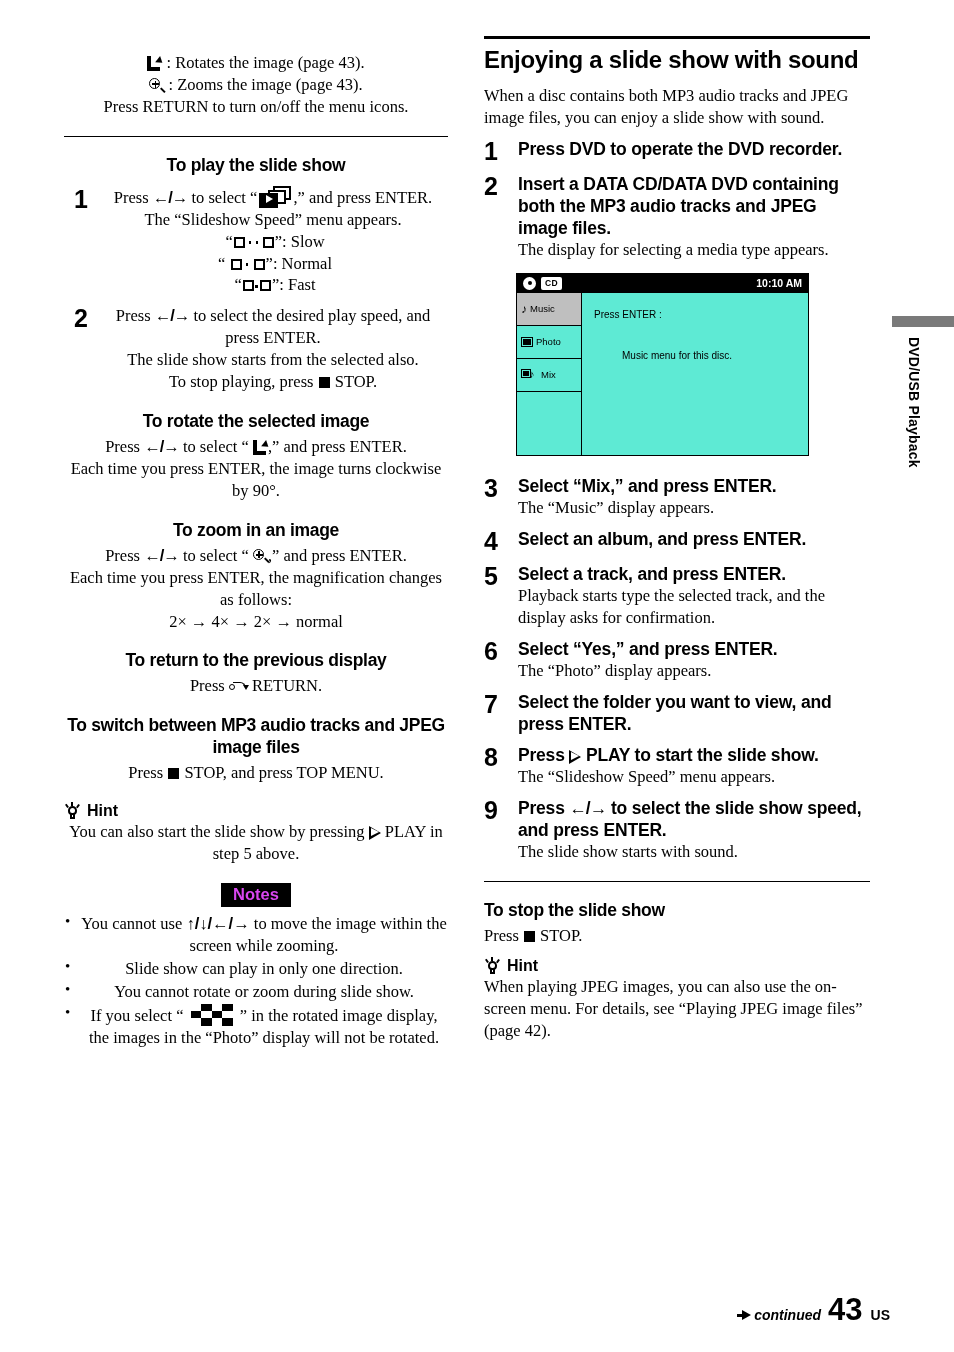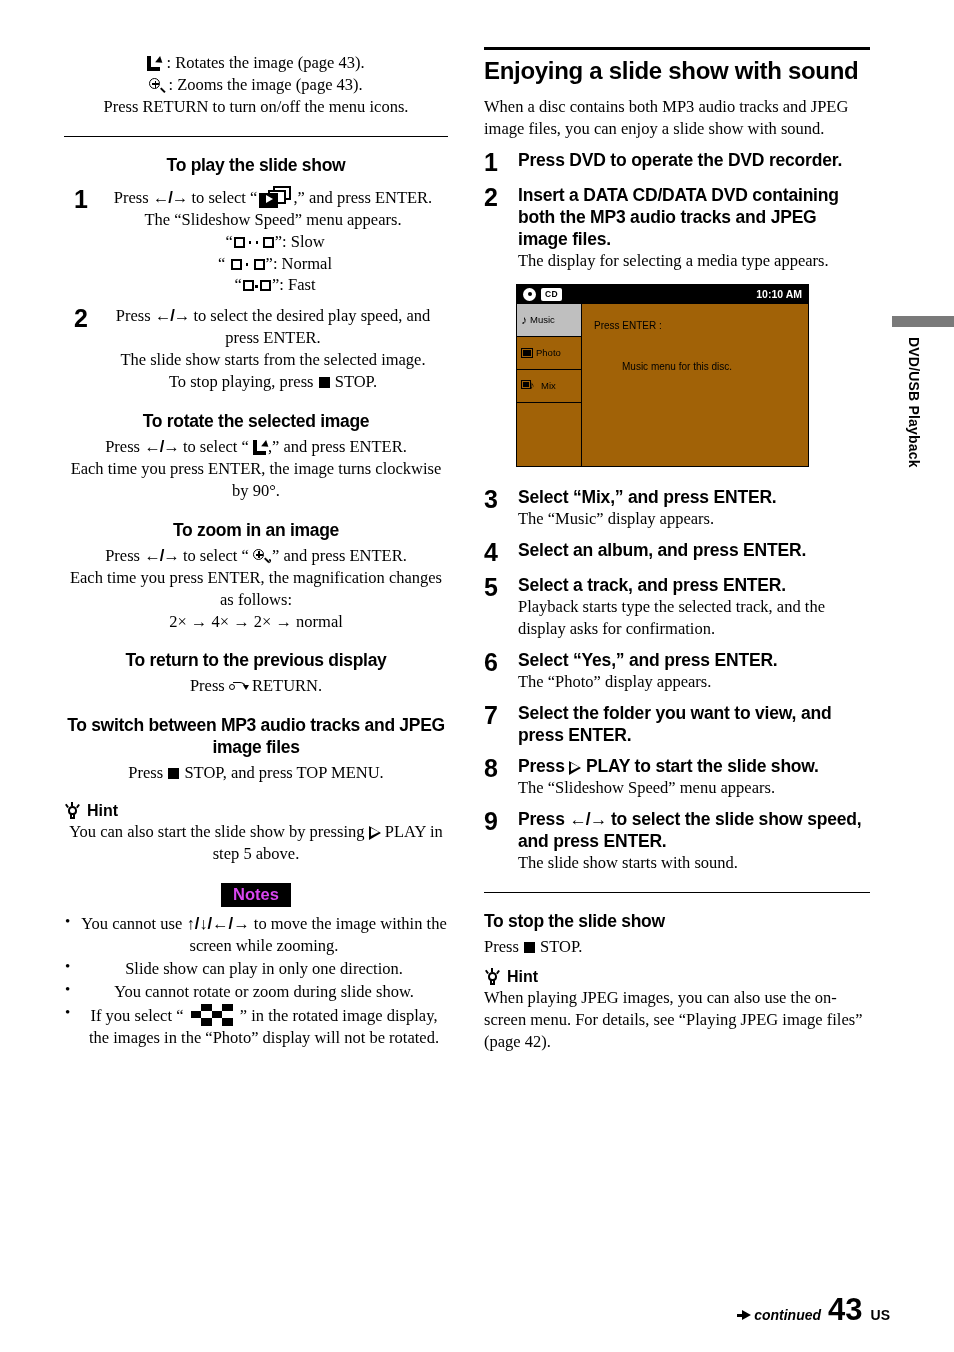--- a/index.html
+++ b/index.html
@@ -15,21 +15,21 @@
   }
   .page { position: relative; width: 954px; height: 1352px; }
 
   
   .col-left {
     position: absolute; left: 64px; top: 52px;
     width: 384px;
     text-align: center;
   }
   .col-right {
-    position: absolute; left: 484px; top: 47px;
+    position: absolute; left: 484px; top: 36px;
     width: 386px;
   }
 
   
   .body-text {
     font-family: "Liberation Serif", serif;
     font-size: 16.5px;
     line-height: 1.33;
     margin: 0;
   }
@@ -230,21 +230,21 @@
   ul.notes li:before{
     content:"\2022"; position:absolute;left:1px;top:-1px;font-size:15px;
   }
 
   
   .tv{
     position:relative;
     width:293px;height:183px;
     border:1.6px solid #000;
     margin:12px 0 0 32px;
-    background:#a16207;
+    background:#5eead4;
     box-sizing:border-box;
     overflow:hidden;
   }
   .tv-titlebar{
     height:19px;background:#000;color:#fff;
     display:flex;align-items:center;
     padding:0 6px;
     box-sizing:border-box;
   }
   .tv-dot{
@@ -379,21 +379,21 @@
         </p>
       </div>
     </div>
 
     <div class="step">
       <div class="step-num">2</div>
       <div class="step-body serif">
         <p class="body-text">
           <span>Press </span><span class="ico-arrow-lr">←/→</span><span> to select the desired play speed, and press ENTER.</span>
         </p>
-        <p class="body-text">The slide show starts from the selected image.</p>
+        <p class="body-text">The slide show starts from the selected also.</p>
         <p class="body-text">
           <span>To stop playing, press </span><span class="ico ico-stop"></span><span> STOP.</span>
         </p>
       </div>
     </div>
 
     <div class="spacer-md"></div>
 
     <h2 class="sec-head">To rotate the selected image</h2>
     <p class="body-text">

